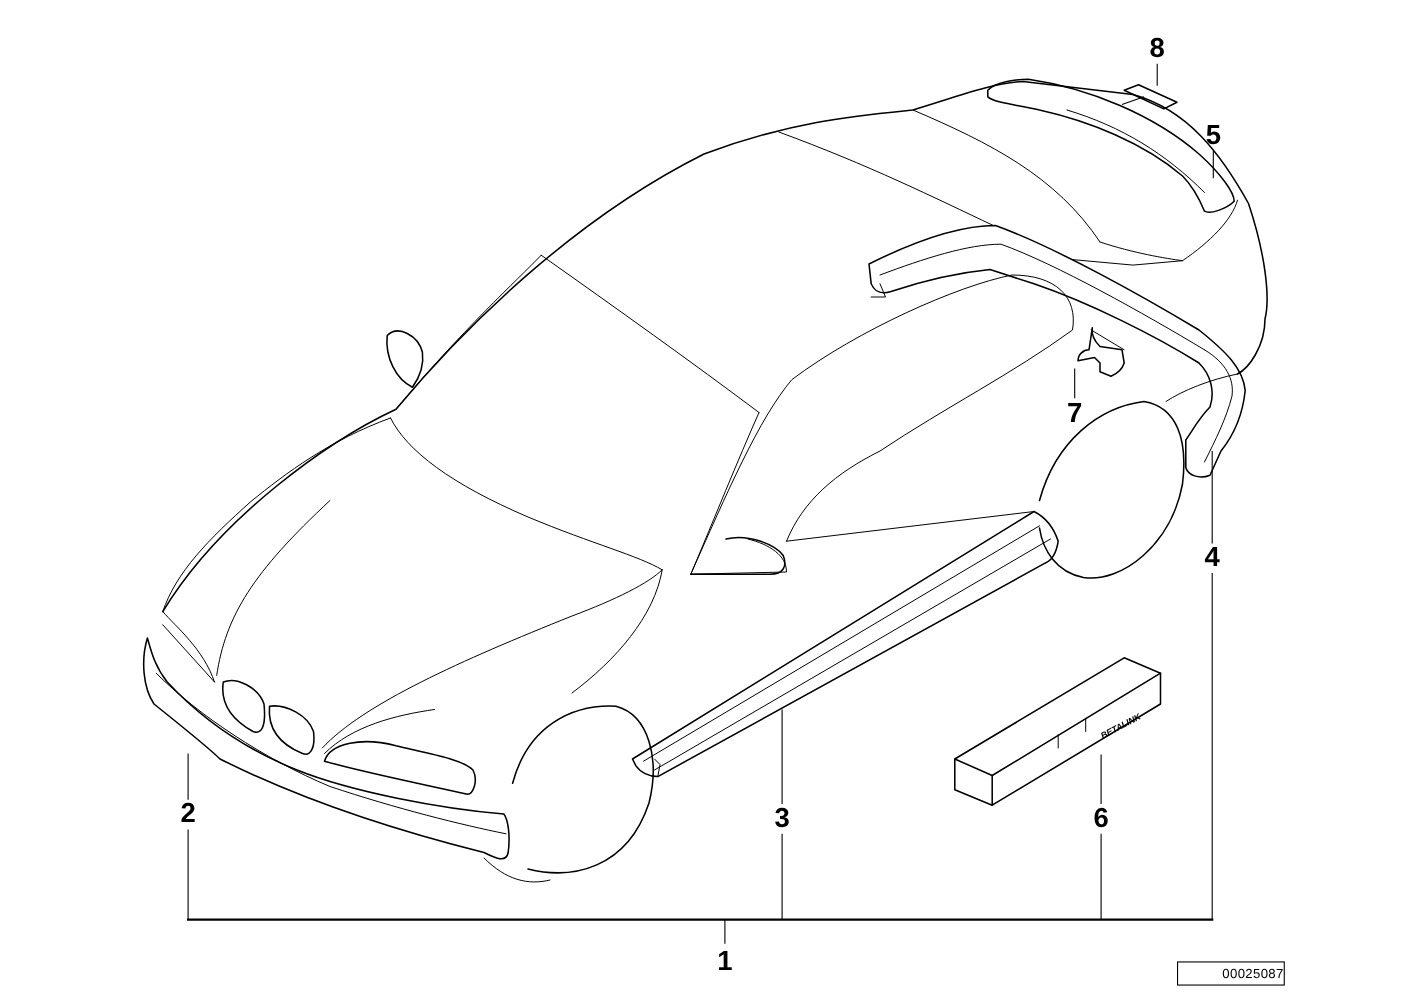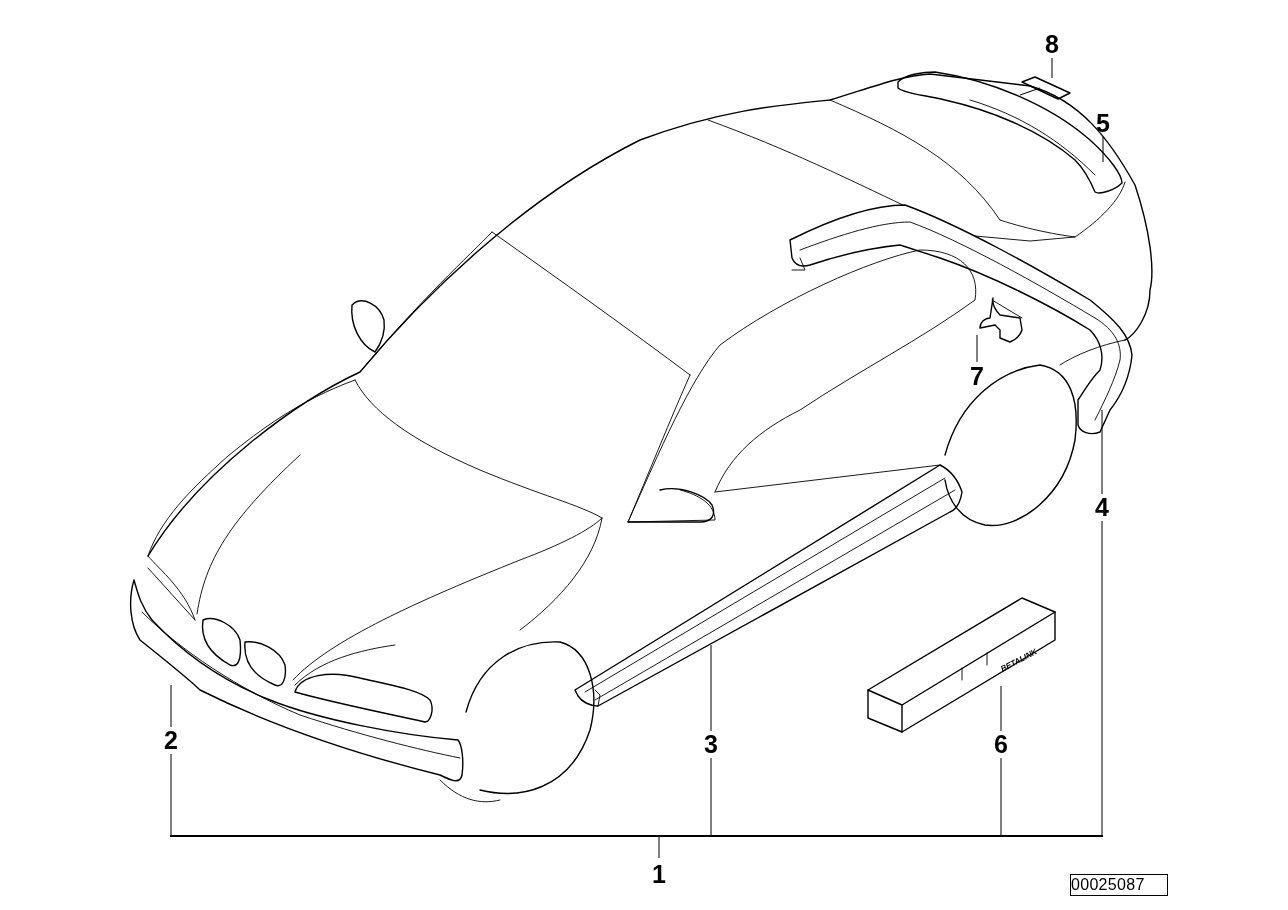--- a/index.html
+++ b/index.html
@@ -3,21 +3,21 @@
 <meta charset="utf-8">
 <style>
   html,body{margin:0;padding:0;background:#ffffff;}
   body{width:1288px;height:910px;overflow:hidden;position:relative;font-family:"Liberation Sans",sans-serif;}
   #diagram{position:absolute;left:0;top:0;width:1288px;height:910px;}
   .ln{fill:none;stroke:#000;stroke-width:1.4;stroke-linecap:round;stroke-linejoin:round;}
   .thin{fill:none;stroke:#000;stroke-width:0.9;stroke-linecap:round;stroke-linejoin:round;}
   .lead{fill:none;stroke:#000;stroke-width:1;}
   .bar{fill:none;stroke:#000;stroke-width:2;}
   .callout{position:absolute;font-weight:bold;font-size:25px;color:#000;transform:translate(-50%,-50%);line-height:1;}
-  .refbox{position:absolute;left:1070px;top:874px;width:96px;height:20px;border:1.5px solid #000;font-size:16px;line-height:20px;text-align:left;color:#000;background:#fff;letter-spacing:0.3px;}
+  .refbox{position:absolute;left:1070px;top:874px;width:96px;height:20px;border:1.5px solid #000;font-size:12px;line-height:20px;text-align:right;color:#000;background:#fff;letter-spacing:0.3px;}
   .brand{font-size:8px;font-weight:bold;font-style:italic;}
 </style>
 </head>
 <body>
 
 <svg id="diagram" viewBox="0 0 1288 910" xmlns="http://www.w3.org/2000/svg">
 
   <g>
 
     <path class="ln" d="M148,556 C200,470 300,400 360,372 C420,300 520,200 640,140 C720,110 780,105 830,100 C870,88 900,76 930,74 L1030,86 C1080,100 1110,140 1135,185 C1150,230 1155,270 1150,290 C1150,315 1135,335 1125,340"></path>

